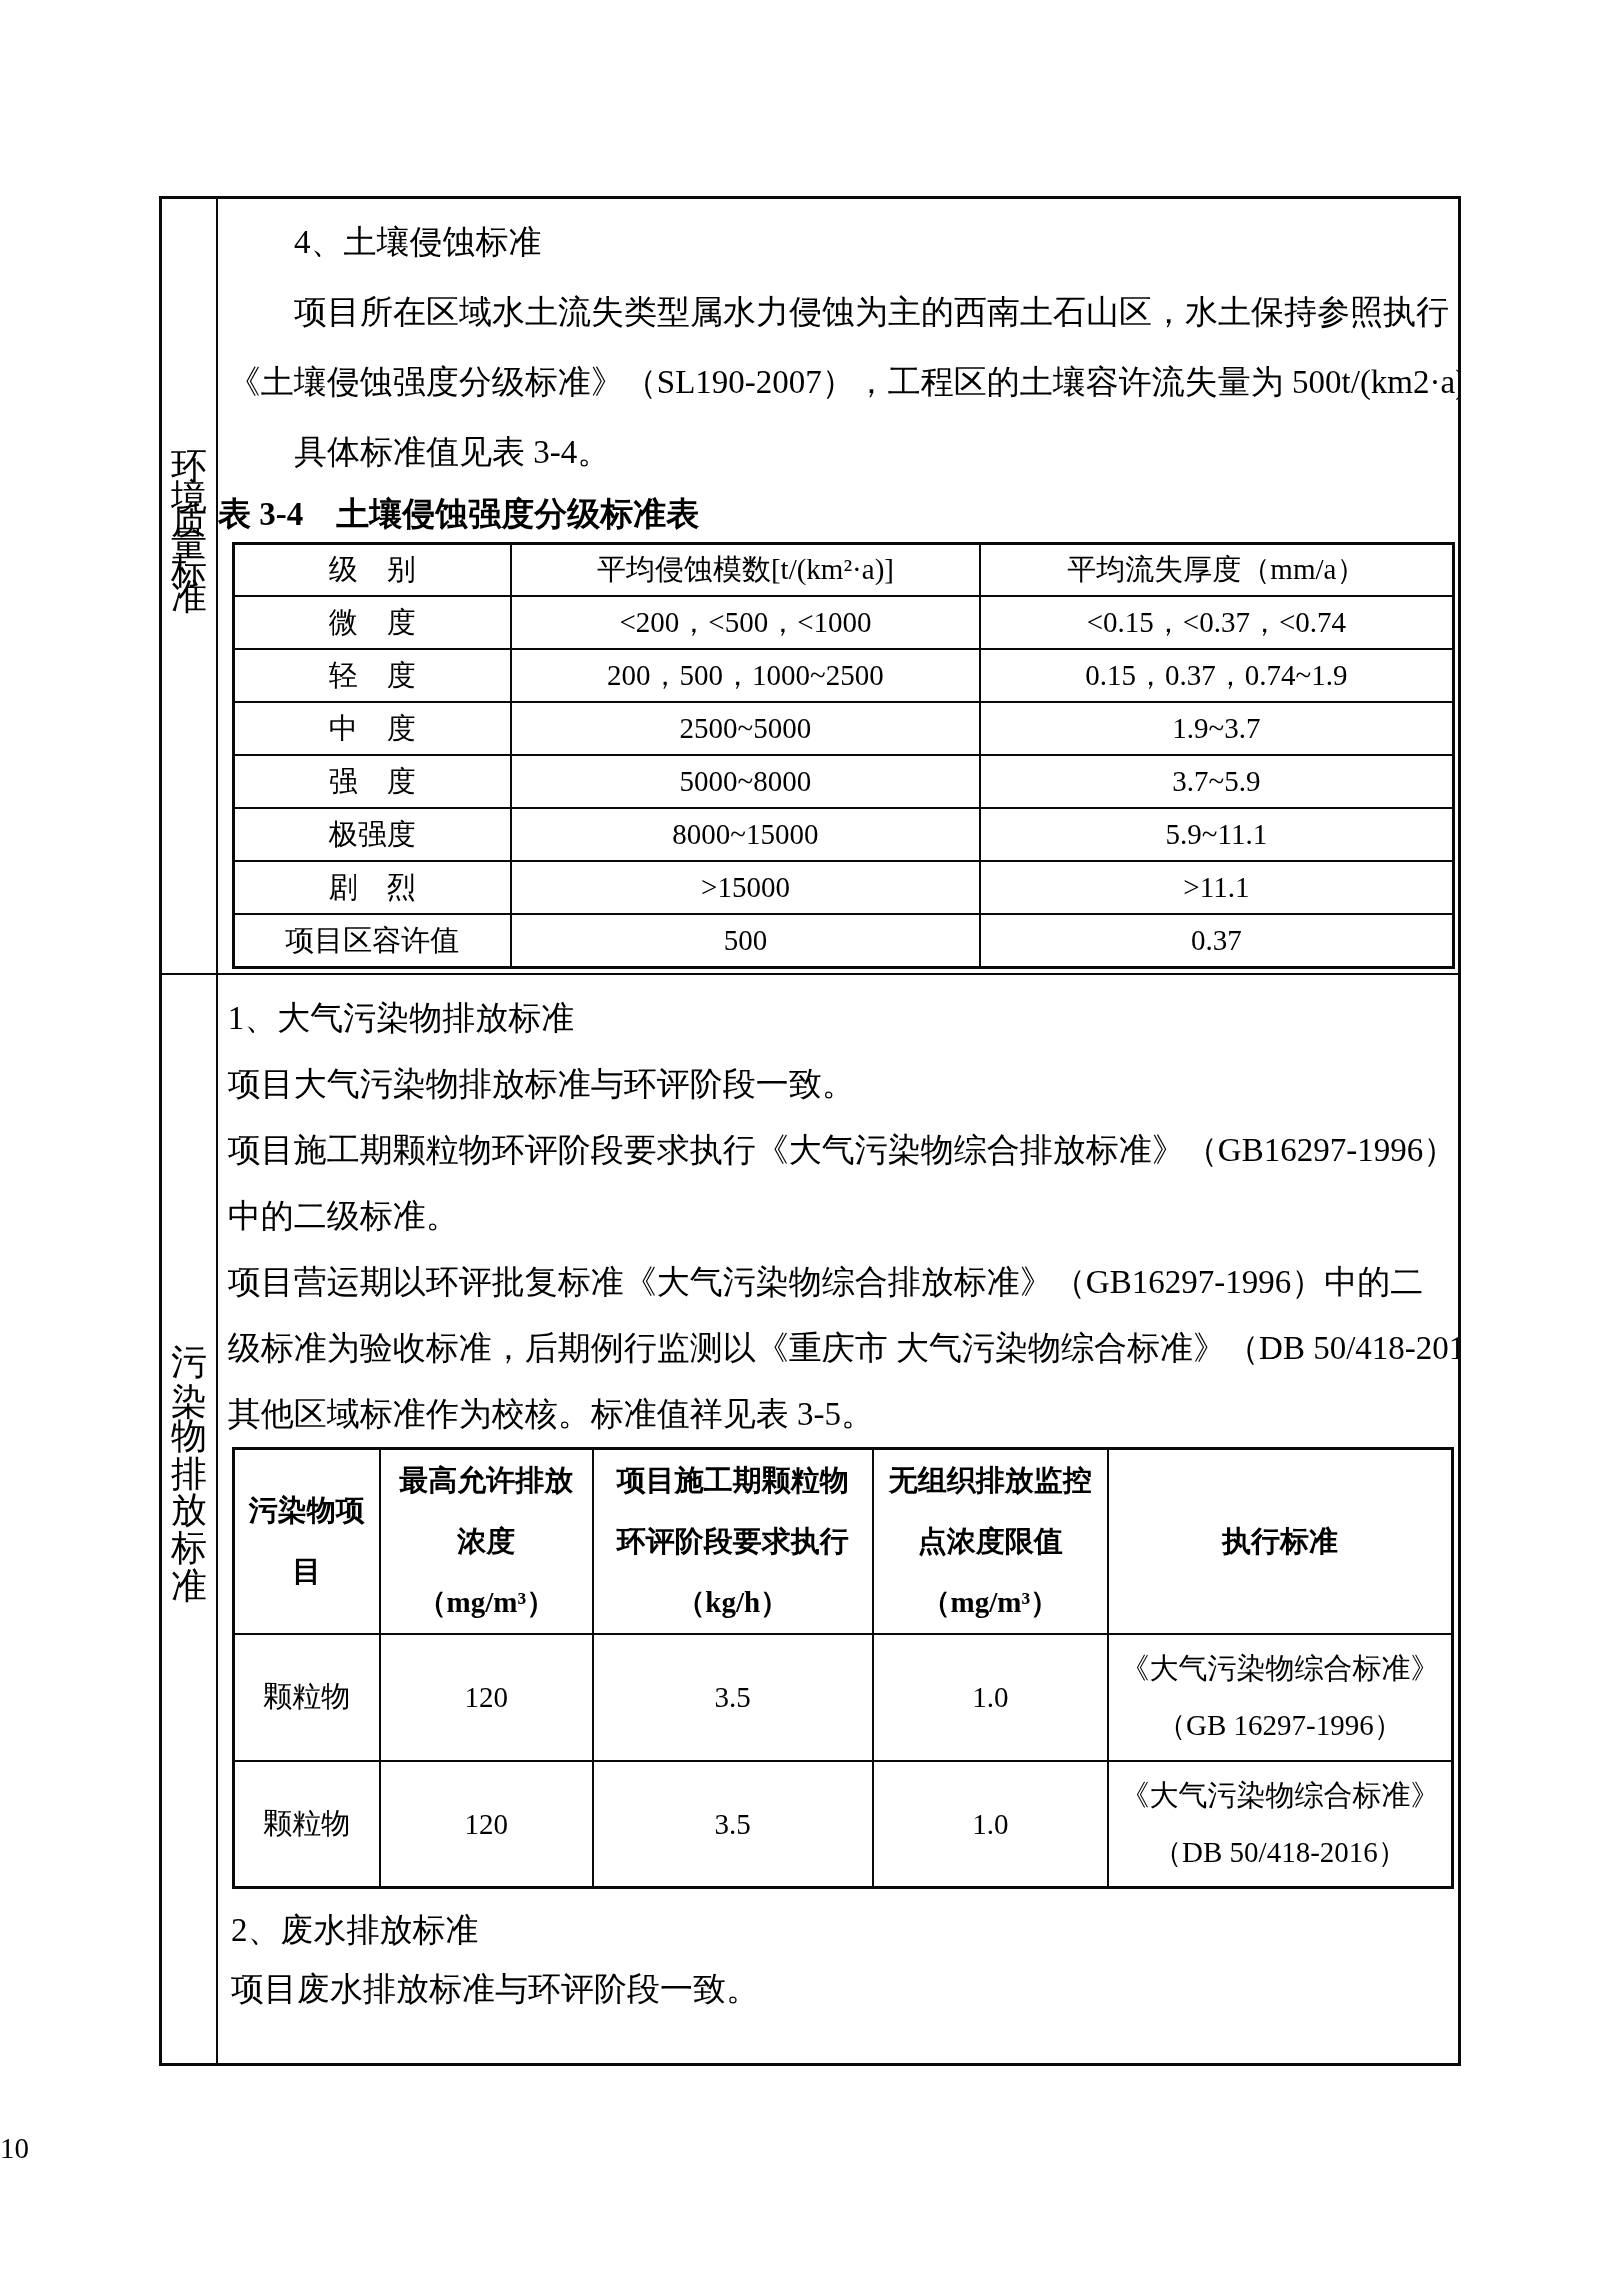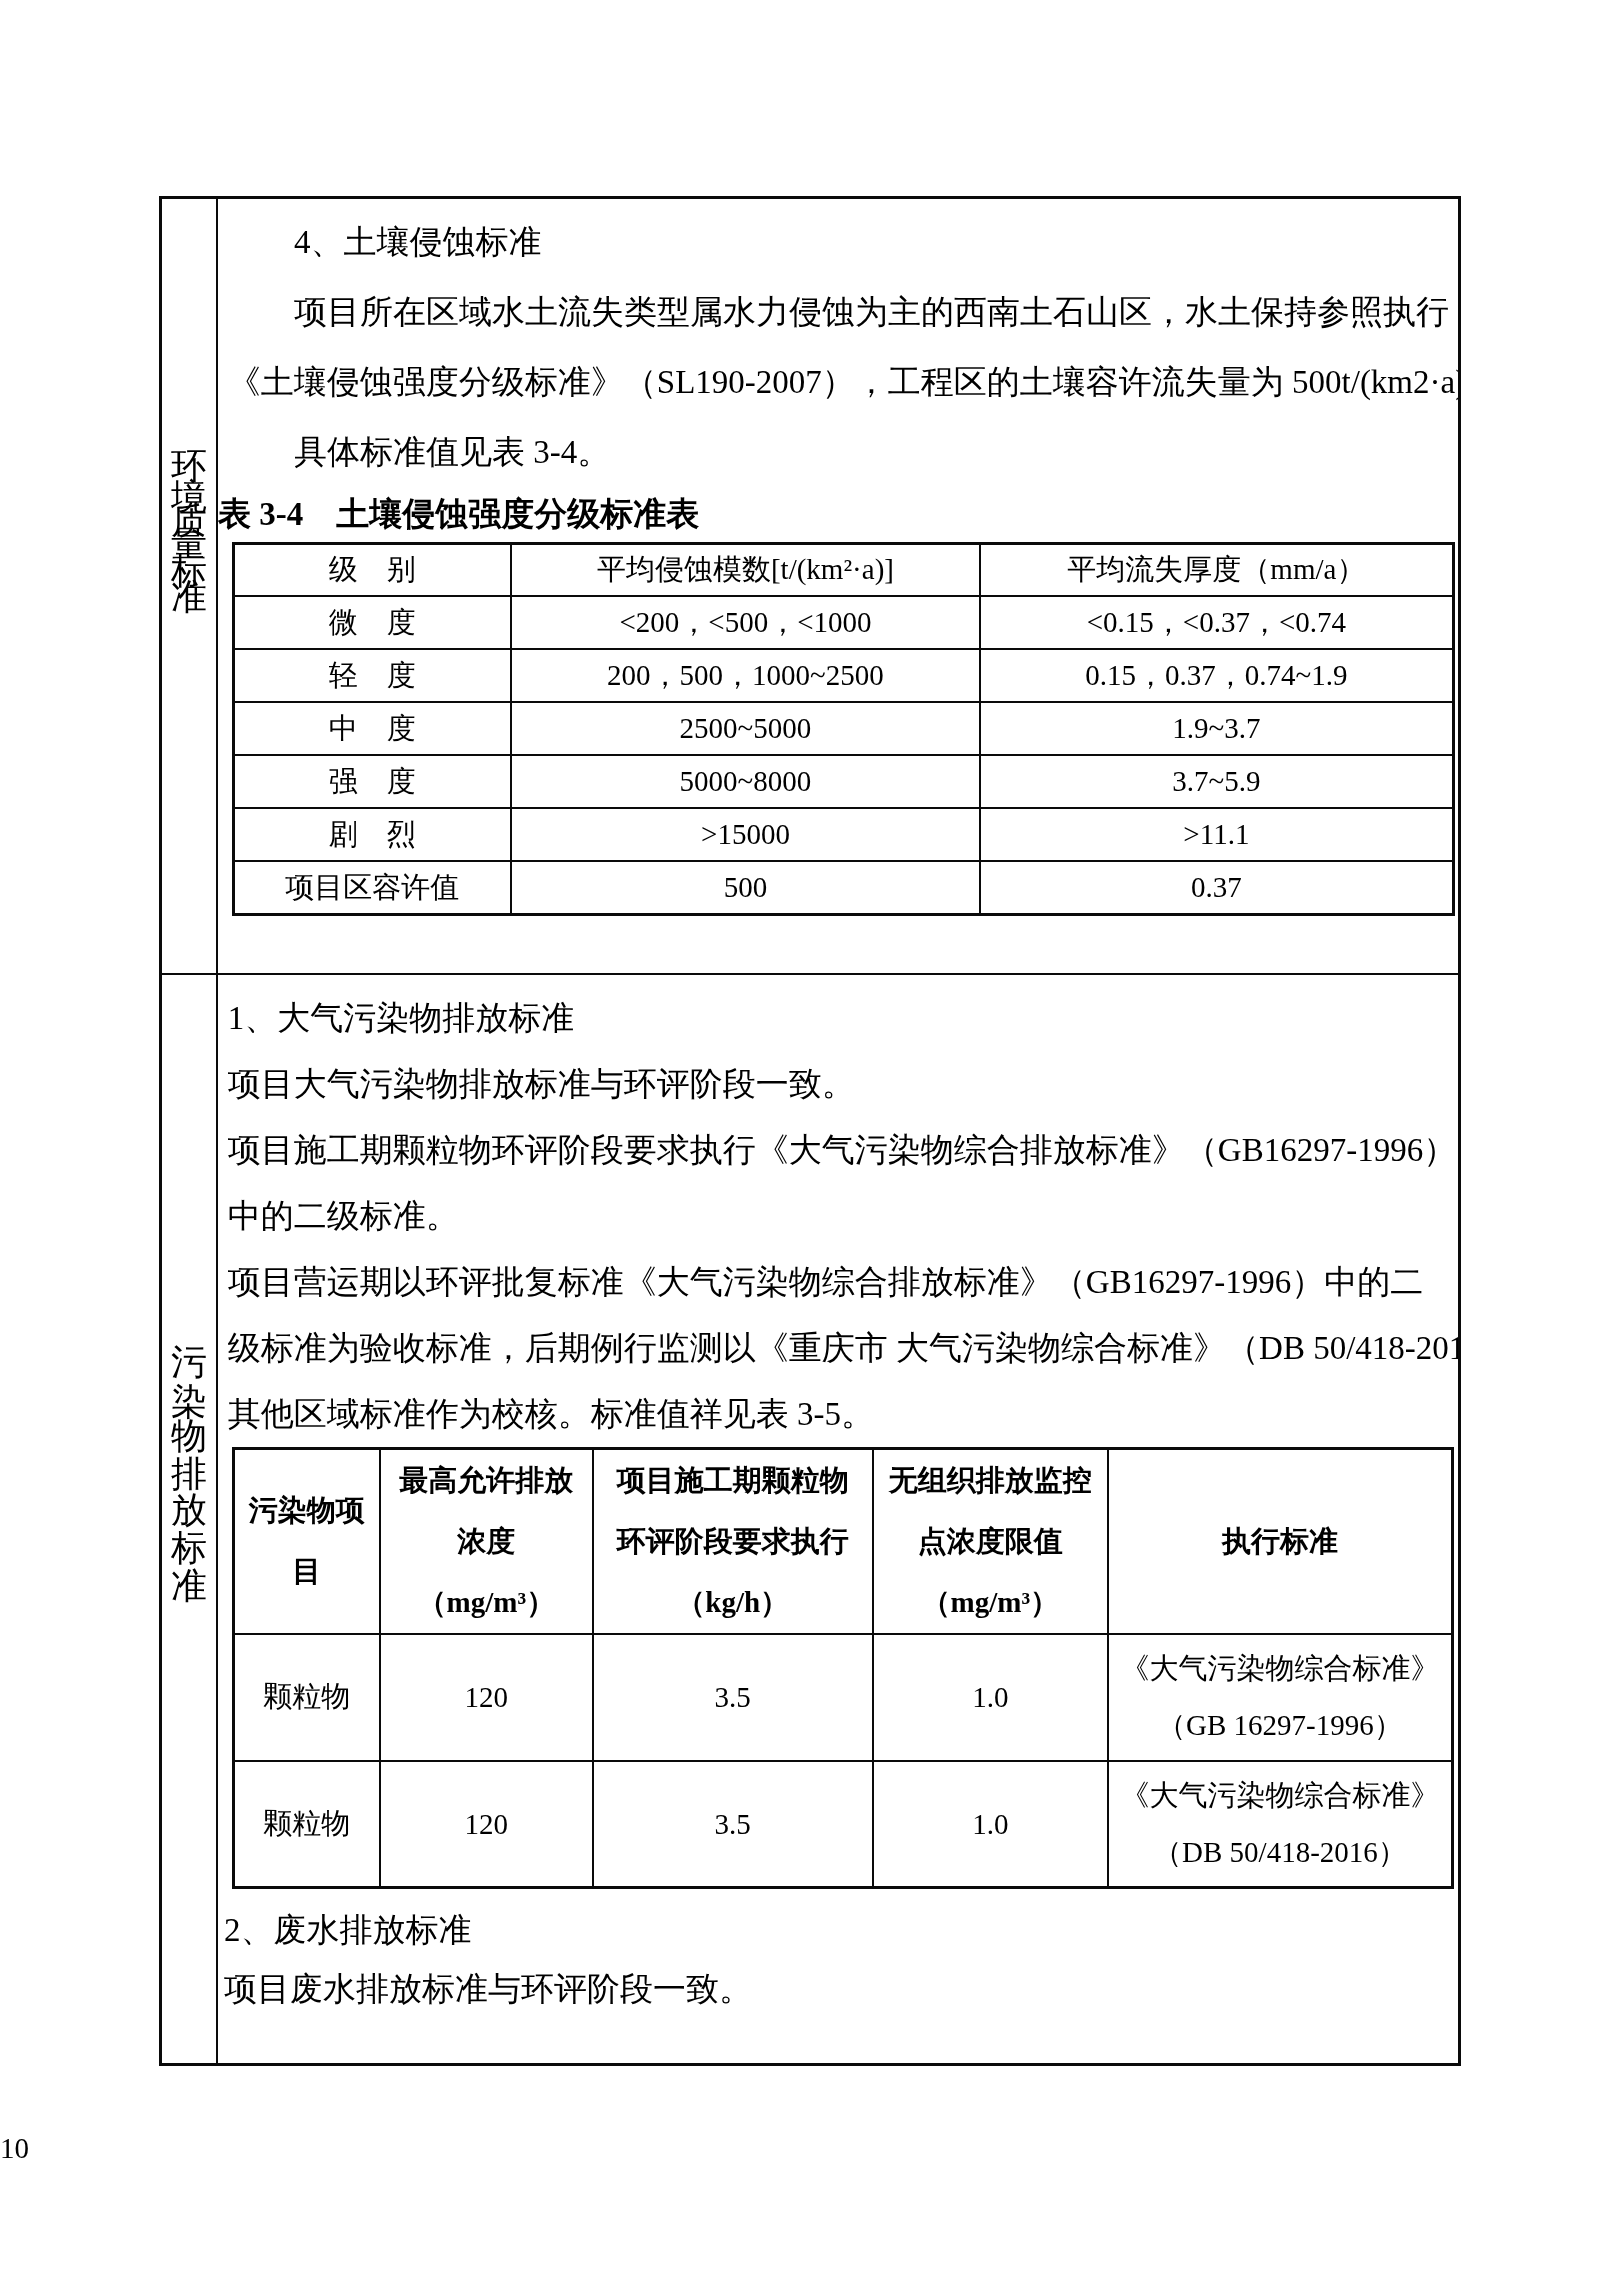--- a/index.html
+++ b/index.html
@@ -50,21 +50,21 @@
     border:2.9px solid #0a0a0a; border-left-width:2px; border-right-width:2px;
     height:53px; font-size:29px; padding:0 5.9px;
   }
 
   table.t35 { width:1222px; margin-left:13.7px; }
   .t35 td { border:2.9px solid #0a0a0a; font-size:29px; padding:0 9.8px; }
   .t35 tr.hdr td { height:176px; font-weight:bold; line-height:61px; }
   .t35 tr.data td { height:127px; }
   .std-line { line-height:57px; white-space:nowrap; }
 
-  .afterline { font-size:33px; line-height:59px; white-space:nowrap; padding-left:6px; }
+  .afterline { font-size:33px; line-height:59px; white-space:nowrap; padding-left:13px; }
   .afterline.first { margin-top:11.8px; }
 
   .page-number {
     position:absolute; left:0; top:2103px; width:100%;
     text-align:left; font-size:29px;margin-top:29px;
   }
 </style>
 </head>
 <body>
 
@@ -106,20 +106,25 @@
         </tr>
         <tr>
           <td>中　度</td>
           <td>2500~5000</td>
           <td>1.9~3.7</td>
         </tr>
         <tr>
           <td>强　度</td>
           <td>5000~8000</td>
           <td>3.7~5.9</td>
+        </tr>
+        <tr>
+          <td>极强度</td>
+          <td>8000~15000</td>
+          <td>5.9~11.1</td>
         </tr>
         <tr>
           <td>剧　烈</td>
           <td>&gt;15000</td>
           <td>&gt;11.1</td>
         </tr>
         <tr>
           <td>项目区容许值</td>
           <td>500</td>
           <td>0.37</td>

